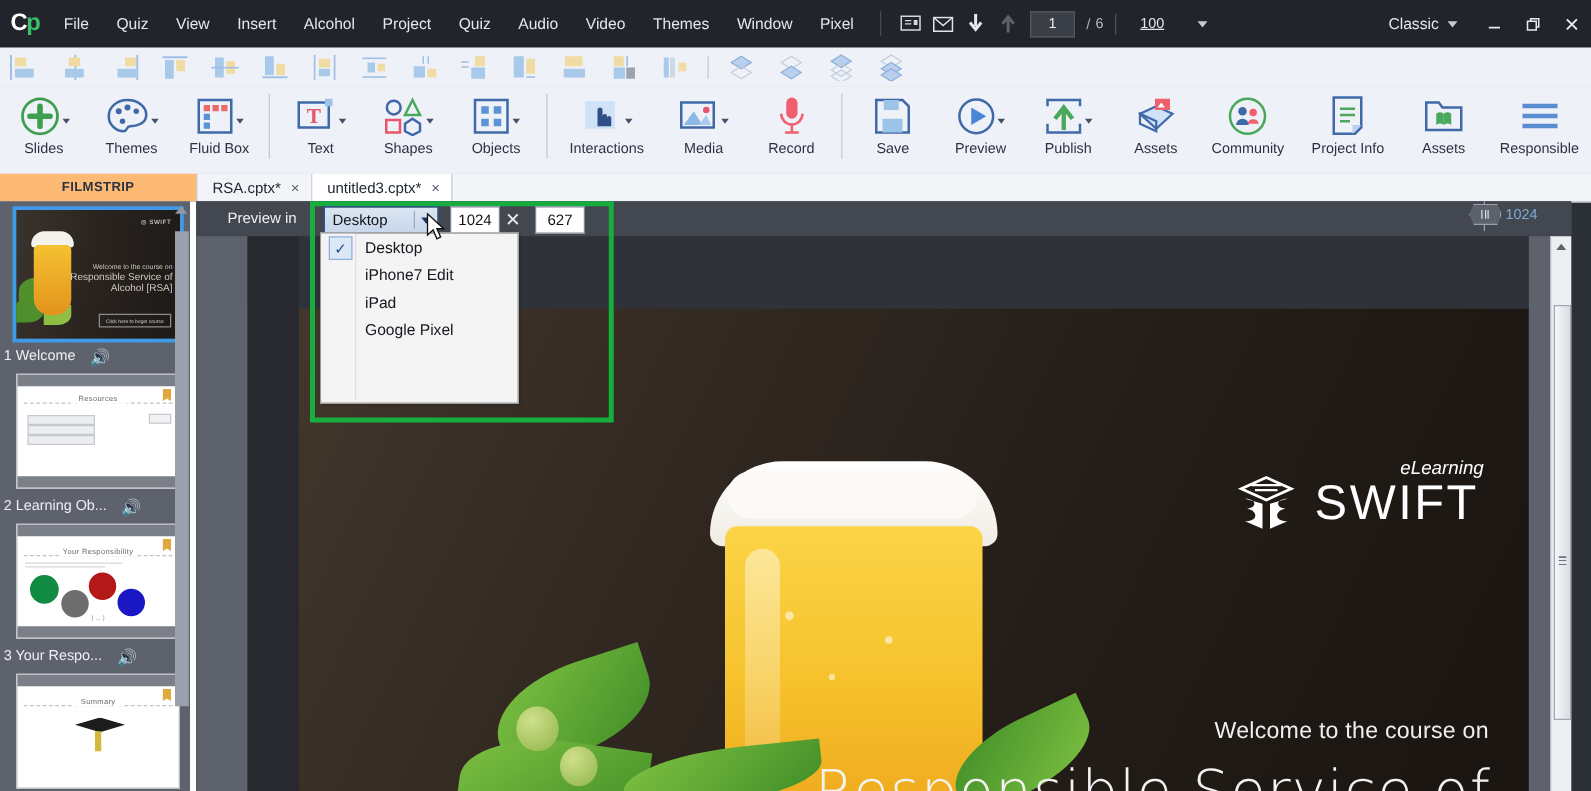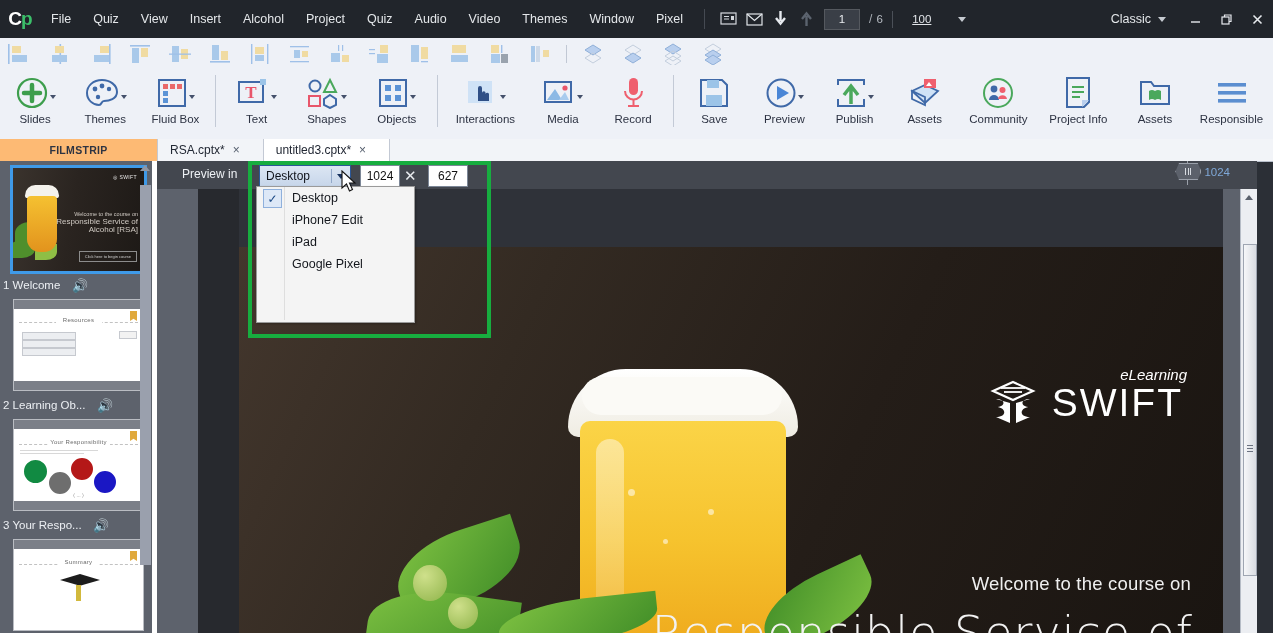--- a/index.html
+++ b/index.html
@@ -84,21 +84,21 @@
   .tabbar{
     position:absolute;left:0;top:139px;width:1273px;height:22px;
     background:#f2f4f8;border-bottom:1px solid #b9c0cc;display:flex;align-items:stretch;
   }
   .filmstrip-hdr{
     width:157px;display:flex;align-items:center;justify-content:center;
     font-size:10.5px;font-weight:bold;color:#2e3442;letter-spacing:.3px;
     border-right:1px solid #c3c9d4;background:#fdba74;
   }
   .tab{
-    display:flex;align-items:center;gap:8px;padding:0 23px 0 12px;
+    display:flex;align-items:center;gap:8px;padding:0 9px 0 12px;
     font-size:12px;color:#222834;border-right:1px solid #c3c9d4;background:#f2f4f8;
   }
   .tab.active{background:#ffffff;}
   .tab .x{font-size:12px;color:#57606f;}
 
   
   .filmstrip{
     position:absolute;left:0;top:161px;width:157px;height:472px;
     background:#5d626c;overflow:hidden;
   }

